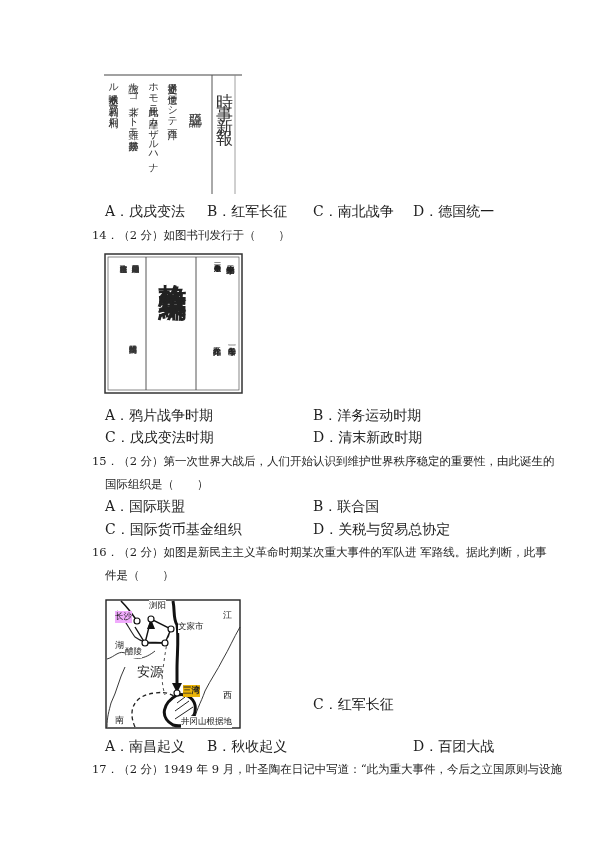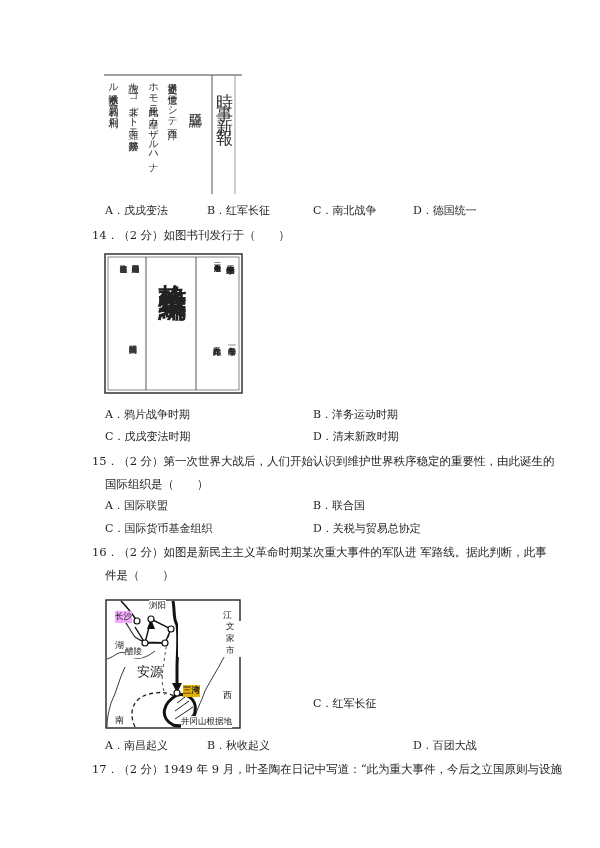--- a/index.html
+++ b/index.html
@@ -1,20 +1,20 @@
 <!DOCTYPE html>
 <html><head>
   <meta charset="utf-8">
   <style>
     html, body { margin: 0; padding: 0; background: #ffffff; }
     body { width: 600px; height: 848px; position: relative; overflow: hidden;
            font-family: "DejaVu Serif", "Liberation Serif", serif; color: #222; }
     .abs { position: absolute; }
     .line { font-size: 11.5px; line-height: 16px; white-space: nowrap; color: #1e1e1e; }
-    .opt { position: absolute; font-size: 11px; line-height: 16px; white-space: nowrap; color: #1e1e1e; }
+    .opt { position: absolute; font-size: 14px; line-height: 16px; white-space: nowrap; color: #1e1e1e; }
     .fig { position: absolute; background: #fff; }
     .vtext { writing-mode: vertical-rl; text-orientation: upright; font-family: "DejaVu Serif", serif; color: #222; }
   </style>
 </head>
 <body>
 
 <div class="fig" style="left:104px; top:74px; width:140px; height:120px;">
   <svg width="140" height="120" viewBox="0 0 140 120">
     <line x1="0" y1="1" x2="138" y2="1" stroke="#444" stroke-width="1.2"></line>
     <line x1="108" y1="1" x2="108" y2="120" stroke="#555" stroke-width="1"></line>
@@ -91,21 +91,21 @@
 
     <circle cx="32" cy="22" r="3" fill="#fff" stroke="#111" stroke-width="1.2"></circle>
     <circle cx="46" cy="20" r="3" fill="#fff" stroke="#111" stroke-width="1.2"></circle>
     <circle cx="66" cy="30" r="3" fill="#fff" stroke="#111" stroke-width="1.2"></circle>
     <circle cx="40" cy="44" r="3" fill="#fff" stroke="#111" stroke-width="1.2"></circle>
     <circle cx="60" cy="44" r="3" fill="#fff" stroke="#111" stroke-width="1.2"></circle>
     <circle cx="72" cy="94" r="3" fill="#fff" stroke="#111" stroke-width="1.2"></circle>
   </svg>
   <span class="abs" style="left:44px; top:1px; font-size:8.5px; background:#fff;">浏阳</span>
   <span class="abs" style="left:10px; top:12px; font-size:8.5px; background:#f0abfc;">长沙</span>
-  <span class="abs" style="left:73px; top:22px; font-size:8.5px; background:#fff;padding-left:48px;">文家市</span>
+  <span class="abs" style="left:73px; top:22px; font-size:8.5px; background:#fff;">文家市</span>
   <span class="abs" style="left:20px; top:47px; font-size:8.5px; background:#fff;">醴陵</span>
   <span class="abs" style="left:32px; top:52px; font-size:13px;margin-top:12px;">安源</span>
   <span class="abs" style="left:78px; top:86px; font-size:8.5px; background:#eab308;font-weight:bold;">三湾</span>
   <span class="abs" style="left:76px; top:117px; font-size:8.5px; background:#fff;">井冈山根据地</span>
   <span class="abs" style="left:118px; top:10px; font-size:9px;">江</span>
   <span class="abs" style="left:118px; top:90px; font-size:9px;">西</span>
   <span class="abs" style="left:10px; top:40px; font-size:9px;">湖</span>
   <span class="abs" style="left:10px; top:115px; font-size:9px;">南</span>
 </div>
 

